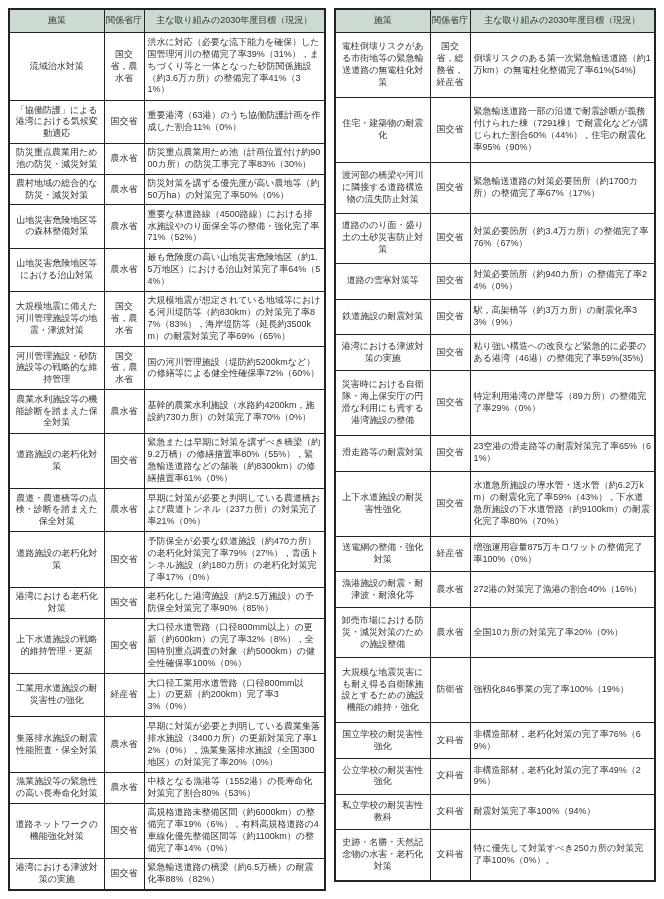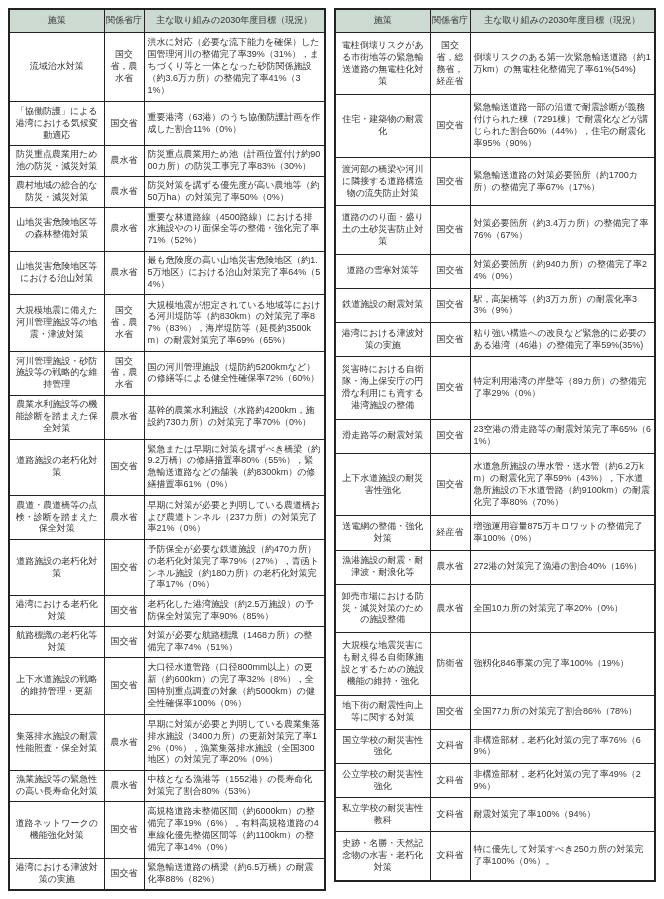--- a/index.html
+++ b/index.html
@@ -124,28 +124,28 @@
     <td class="measure">道路施設の老朽化対策</td>
     <td class="ministry">国交省</td>
     <td class="target">予防保全が必要な鉄道施設（約470カ所）の老朽化対策完了率79%（27%），青函トンネル施設（約180カ所）の老朽化対策完了率17%（0%）</td>
   </tr>
         <tr>
     <td class="measure">港湾における老朽化対策</td>
     <td class="ministry">国交省</td>
     <td class="target">老朽化した港湾施設（約2.5万施設）の予防保全対策完了率90%（85%）</td>
   </tr>
         <tr>
-    <td class="measure">航路標識の老朽化等対策</td>
-    <td class="ministry">国交省</td>
-    <td class="target">対策が必要な航路標識（1468カ所）の整備完了率74%（51%）</td>
-  </tr>
-        <tr>
     <td class="measure">上下水道施設の戦略的維持管理・更新</td>
     <td class="ministry">国交省</td>
     <td class="target">大口径水道管路（口径800mm以上）の更新（約600km）の完了率32%（8%），全国特別重点調査の対象（約5000km）の健全性確保率100%（0%）</td>
+  </tr>
+        <tr>
+    <td class="measure">工業用水道施設の耐災害性の強化</td>
+    <td class="ministry">経産省</td>
+    <td class="target">大口径工業用水道管路（口径800mm以上）の更新（約200km）完了率33%（0%）</td>
   </tr>
         <tr>
     <td class="measure">集落排水施設の耐震性能照査・保全対策</td>
     <td class="ministry">農水省</td>
     <td class="target">早期に対策が必要と判明している農業集落排水施設（3400カ所）の更新対策完了率12%（0%），漁業集落排水施設（全国300地区）の対策完了率20%（0%）</td>
   </tr>
         <tr>
     <td class="measure">漁業施設等の緊急性の高い長寿命化対策</td>
     <td class="ministry">農水省</td>
     <td class="target">中核となる漁港等（1552港）の長寿命化対策完了割合80%（53%）</td>
@@ -241,25 +241,20 @@
     <td class="measure">卸売市場における防災・減災対策のための施設整備</td>
     <td class="ministry">農水省</td>
     <td class="target">全国10カ所の対策完了率20%（0%）</td>
   </tr>
         <tr>
     <td class="measure">大規模な地震災害にも耐え得る自衛隊施設とするための施設機能の維持・強化</td>
     <td class="ministry">防衛省</td>
     <td class="target">強靱化846事業の完了率100%（19%）</td>
   </tr>
         <tr>
-    <td class="measure">地下街の耐震性向上等に関する対策</td>
-    <td class="ministry">国交省</td>
-    <td class="target">全国77カ所の対策完了割合86%（78%）</td>
-  </tr>
-        <tr>
     <td class="measure">国立学校の耐災害性強化</td>
     <td class="ministry">文科省</td>
     <td class="target">非構造部材，老朽化対策の完了率76%（69%）</td>
   </tr>
         <tr>
     <td class="measure">公立学校の耐災害性強化</td>
     <td class="ministry">文科省</td>
     <td class="target">非構造部材，老朽化対策の完了率49%（29%）</td>
   </tr>
         <tr>

